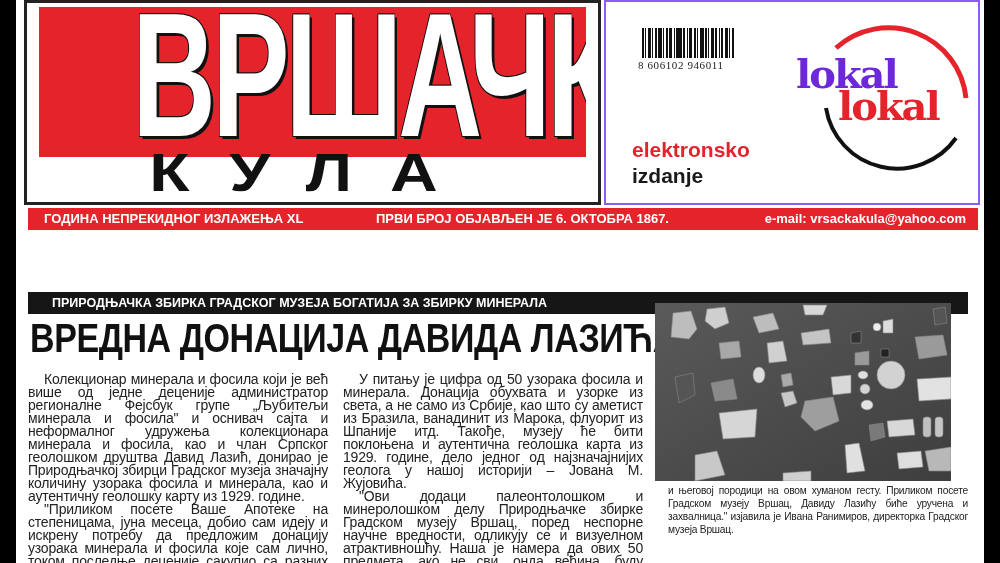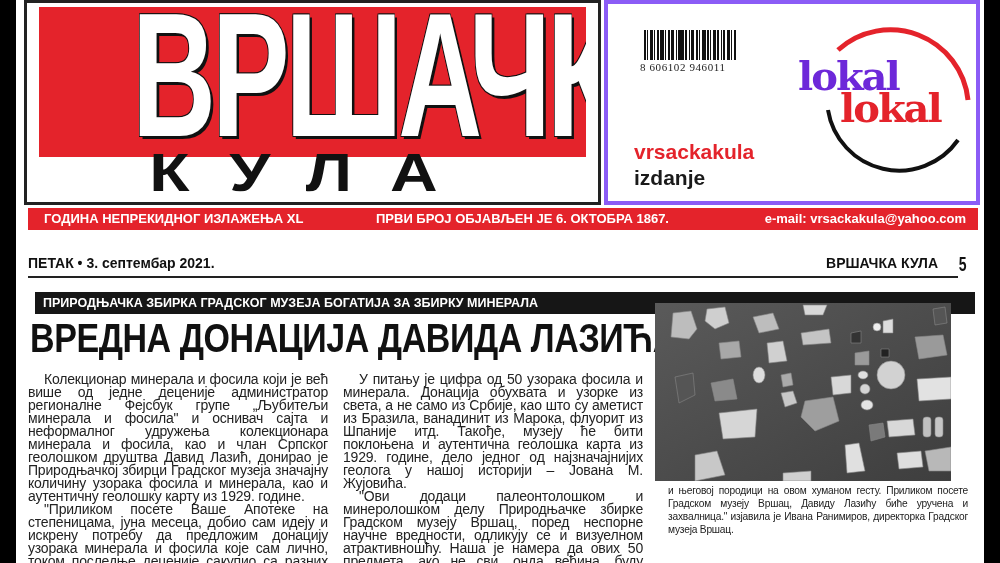--- a/index.html
+++ b/index.html
@@ -30,21 +30,21 @@
   }
   .mast-sub {
     position: absolute; left: 12px; right: 12px; top: 150px; height: 48px;
     text-align: center; font-weight: bold; font-size: 66px; color: #111;
     letter-spacing: 38px; line-height: 48px; white-space: nowrap; overflow: hidden;
     transform: scaleY(0.8); transform-origin: center top;
   }
 
   .mast-right {
     position: absolute; left: 588px; top: 0; width: 376px; height: 205px;
-    border: 4px solid #8b5cf6; background: #fff;
+    border: 2px solid #8b5cf6; background: #fff;
   }
   .barcode {
     position: absolute; left: 36px; top: 26px; width: 102px; height: 30px;
     display: flex; align-items: stretch;
   }
   .barcode span { display: block; background: #111; height: 100%; }
   .barcode-num {
     position: absolute; left: 32px; top: 57px; font-family: "Liberation Serif", serif;
     font-size: 11px; letter-spacing: 0.6px; color: #222;
   }
@@ -75,23 +75,23 @@
 
   
   .pagehead { position: absolute; left: 12px; top: 255px; width: 940px; height: 22px; }
   .ph-date { position: absolute; left: 0; top: 0; font-weight: bold; font-size: 14px; color: #111; }
   .ph-paper { position: absolute; right: 30px; top: 0; font-weight: bold; font-size: 14px; color: #111; }
   .ph-num { position: absolute; right: 0; top: -2px; font-weight: bold; font-size: 20px; color: #111; transform: scaleX(0.7); }
   .ph-rule { position: absolute; left: 0; top: 21px; width: 930px; height: 2px; background: #222; }
 
   
   .kicker {
-    position: absolute; left: 19px; top: 292px; width: 940px; height: 22px;
+    position: absolute; left: 12px; top: 292px; width: 940px; height: 22px;
     background: #161616; color: #fff; font-weight: bold; font-size: 12.5px;
-    line-height: 22px; padding-left: 8px; white-space: nowrap;
+    line-height: 22px; padding-left: 24px; white-space: nowrap;
   }
   .headline {
     position: absolute; left: 14px; top: 316px; font-weight: bold; font-size: 40px;
     color: #111; white-space: nowrap; letter-spacing: -0.5px;
     transform: scaleX(0.85); transform-origin: left top;
   }
 
   .col {
     position: absolute; top: 373px; width: 300px;
     font-family: "Liberation Sans", sans-serif; font-size: 14px; line-height: 13px;
@@ -178,36 +178,30 @@
     </div>
     <div class="barcode-num">8 606102 946011</div>
 
     <svg class="logo-ring" viewBox="0 0 170 170">
       <path d="M 30 40 A 78 78 0 0 1 160 90" fill="none" stroke="#e4232b" stroke-width="5"></path>
       <path d="M 20 100 A 72 72 0 0 0 150 130" fill="none" stroke="#111" stroke-width="4"></path>
     </svg>
     <div class="logo-lokal">lokal</div>
     <div class="logo-media">lokal</div>
 
-    <div class="edition1">vrsackakula</div>
+    <div class="edition1">elektronsko</div>
     <div class="edition2">izdanje</div>
   </div>
 
   <div class="infobar">
     <span class="ib1">ГОДИНА НЕПРЕКИДНОГ ИЗЛАЖЕЊА XL</span>
     <span class="ib2">ПРВИ БРОЈ ОБЈАВЉЕН ЈЕ 6. ОКТОБРА 1867.</span>
     <span class="ib3">e-mail: vrsackakula@yahoo.com</span>
   </div>
 
-  <div class="pagehead">
-    <span class="ph-date">ПЕТАК • 3. септембар 2021.</span>
-    <span class="ph-paper">ВРШАЧКА КУЛА</span>
-    <span class="ph-num">5</span>
-    <div class="ph-rule"></div>
-  </div>
 
   <div class="kicker">ПРИРОДЊАЧКА ЗБИРКА ГРАДСКОГ МУЗЕЈА БОГАТИЈА ЗА ЗБИРКУ МИНЕРАЛА</div>
   <div class="headline">ВРЕДНА ДОНАЦИЈА ДАВИДА ЛАЗИЋА</div>
 
   <div class="col col1">
     <p>Колекционар минерала и фосила који је већ више од једне деценије администратор регионалне Фејсбук групе „Љубитељи минерала и фосила" и оснивач сајта и неформалног удружења колекционара минерала и фосила, као и члан Српског геолошком друштва Давид Лазић, донирао је Природњачкој збирци Градског музеја значајну количину узорака фосила и минерала, као и аутентичну геолошку карту из 1929. године.</p>
     <p>"Приликом посете Ваше Апотеке на степеницама, јуна месеца, добио сам идеју и искрену потребу да предложим донацију узорака минерала и фосила које сам лично, током последње деценије сакупио са разних локалитета у Србији, што је начин да Ваша Природњачка збирка буде значајно повећана."</p>
   </div>
 
   <div class="col col2">

